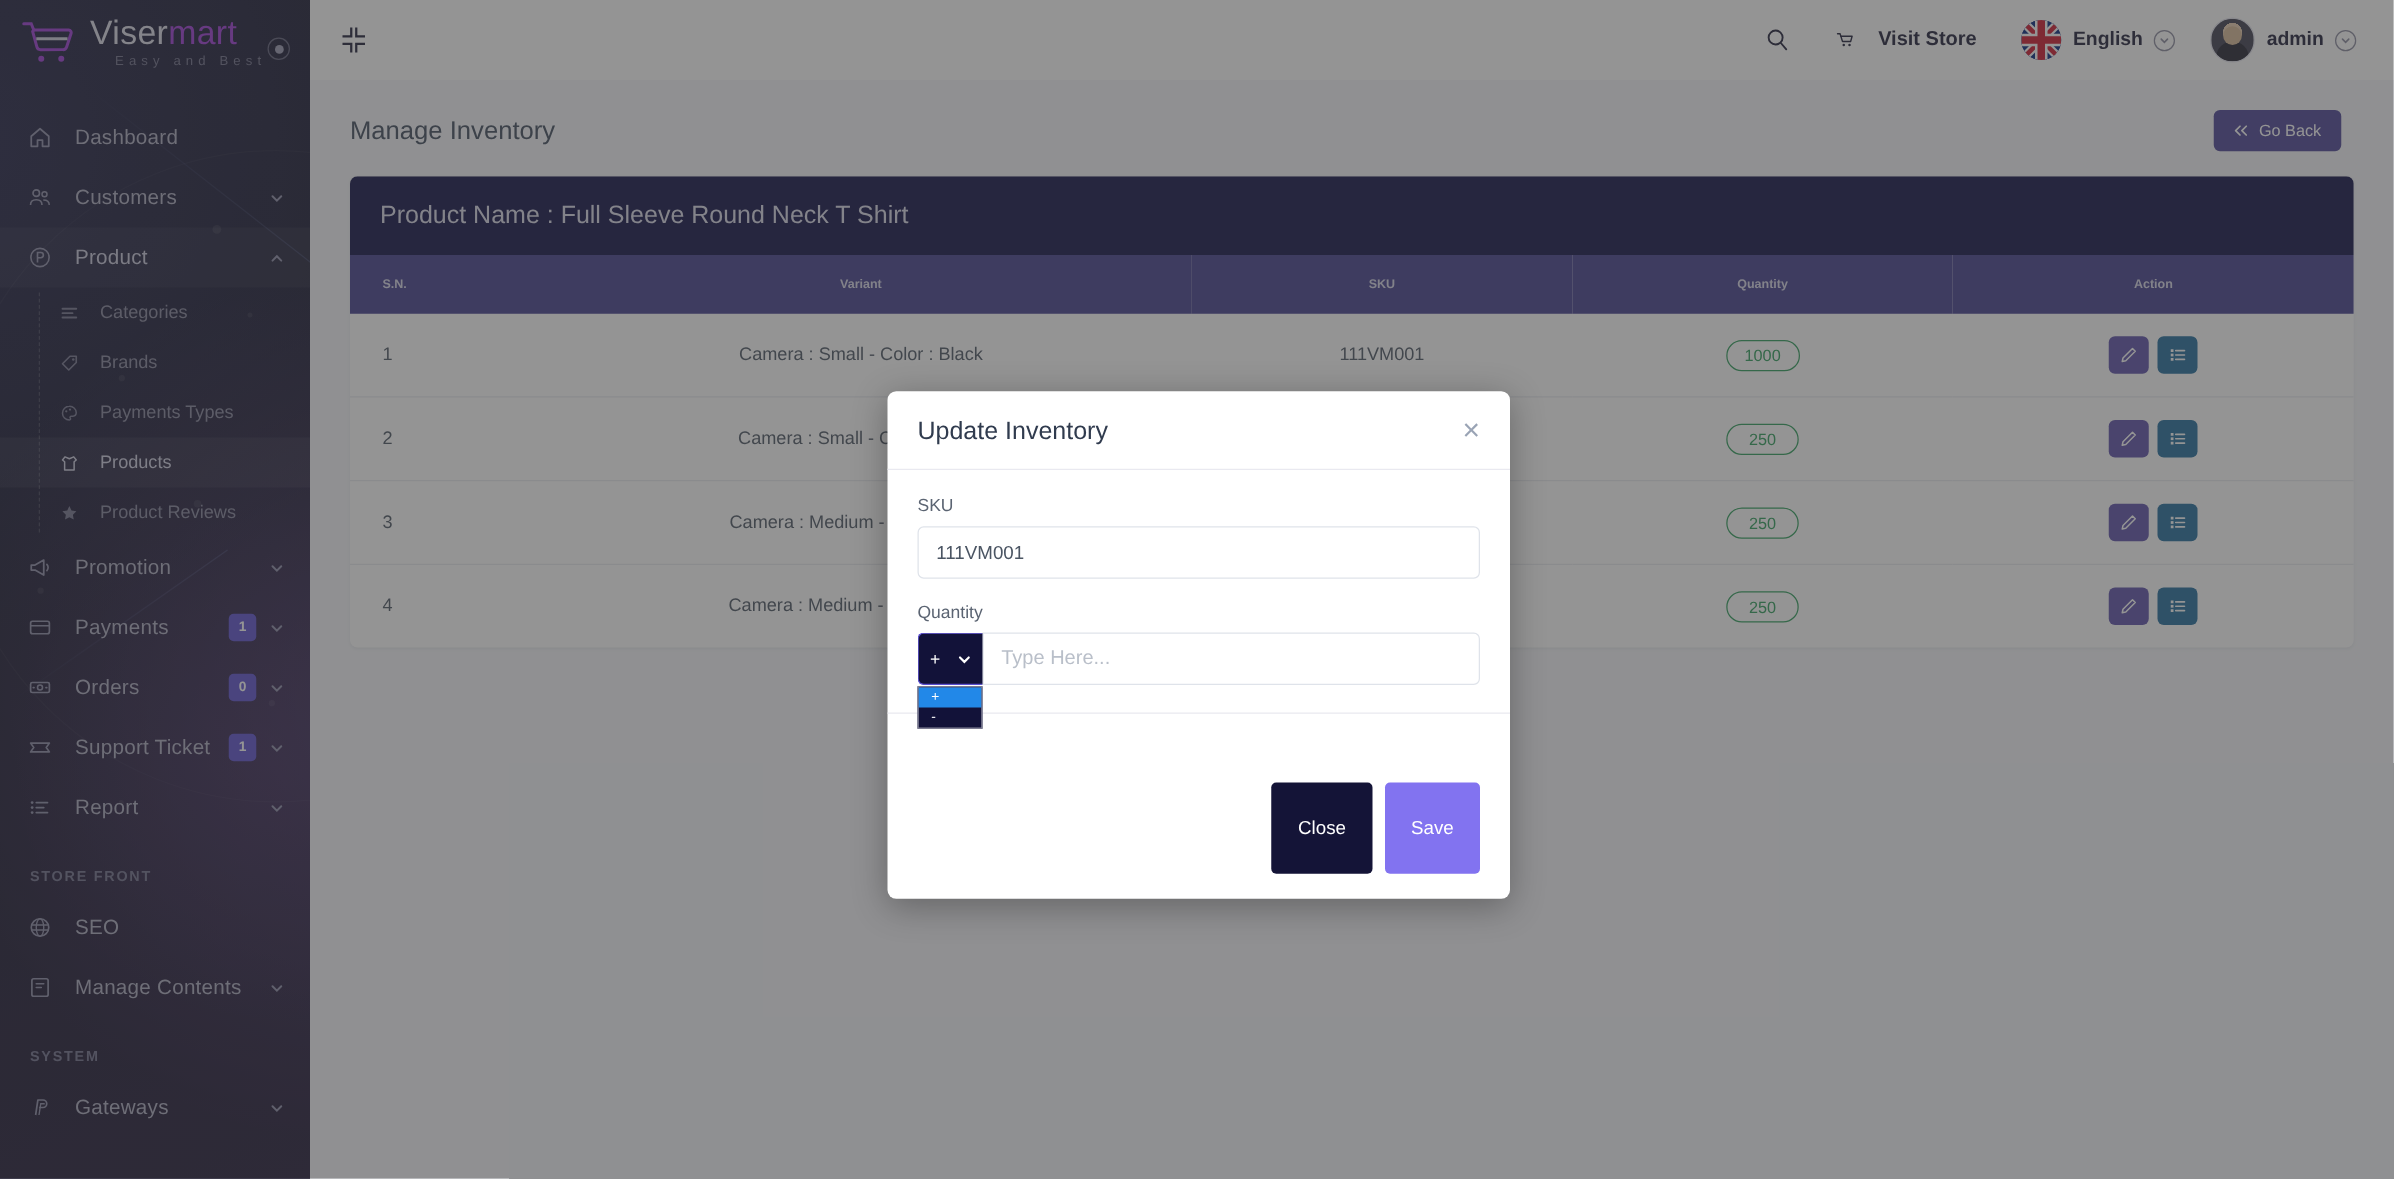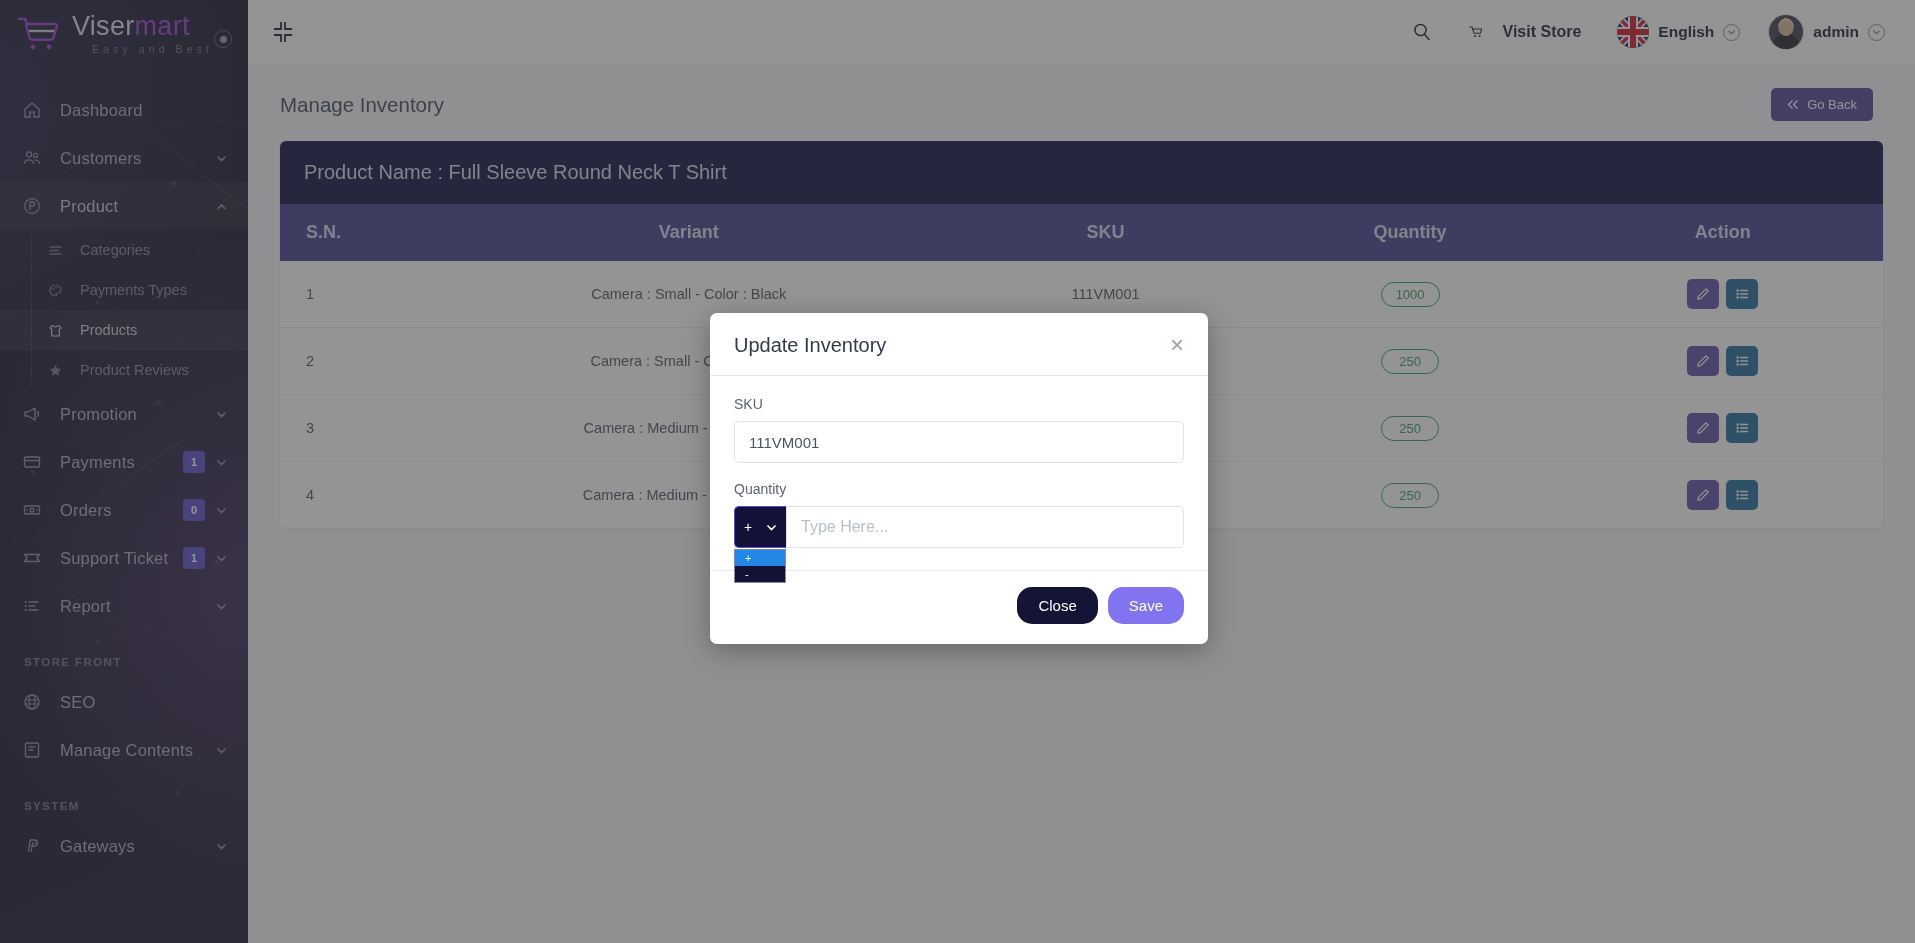--- a/index.html
+++ b/index.html
@@ -163,21 +163,21 @@
   .card {
     margin: 0 32px; background: #fff; border-radius: 6px; overflow: hidden;
     box-shadow: 0 1px 3px rgba(0,0,0,.06);
   }
   .card-head {
     background: #0c0c44; color: #d9d9e8; font-size: 20px;
     padding: 20px 24px; font-weight: 400;
   }
   table { width: 100%; border-collapse: collapse; }
   thead th {
-    background: #413c8c; color: #d7d7e8; font-size: 18px; font-weight: 700;
+    background: #413c8c; color: #d7d7e8; font-size: 10px; font-weight: 700;
     padding: 18px 10px; text-align: center;
   }
   thead th:first-child { text-align: left; padding-left: 26px; }
   tbody td {
     padding: 18px 10px; text-align: center; font-size: 14.5px; color: #4b5563;
     border-bottom: 1px solid #e9eaf0;
   }
   tbody td:first-child { text-align: left; padding-left: 26px; }
   tbody tr:last-child td { border-bottom: none; }
   .qty-pill {
@@ -240,22 +240,22 @@
   .sel-opt {
     height: 16px; display: flex; align-items: center; padding-left: 10px;
     color: #fff; font-size: 11px; cursor: pointer;
   }
   .sel-opt.sel { background: #2288e8; }
   .modal-foot {
     display: flex; justify-content: flex-end; gap: 10px;
     padding: 16px 24px 20px 24px; border-top: 1px solid #e9e9f0;
   }
   .btn {
-    border: none; border-radius: 15px; padding: 10px 21px; font-size: 15px;
-    cursor: pointer; color: #fff; font-family: "Liberation Sans", sans-serif;
+    border: none; border-radius: 4px; padding: 28px 21px; font-size: 15px;
+    cursor: pointer; color: #fff; font-family: "Liberation Sans", sans-serif; margin-top: 39px;
   }
   .btn-close { background: #141437; }
   .btn-save { background: #8273f0; }
 
   svg { display: block; }
 </style>
 </head>
 <body>
 
 <div id="sidebar">
@@ -333,20 +333,29 @@
     </div>
 
     <div class="submenu">
       <div class="s-item">
         <span class="ic">
           <svg width="15" height="15" viewBox="0 0 15 15">
               <path d="M2 4h11M2 7.5h8M2 11h11" stroke="currentColor" stroke-width="1.5" stroke-linecap="round"></path>
             </svg>
         </span>
         <span class="lb">Categories</span>
+      </div>
+      <div class="s-item">
+        <span class="ic">
+          <svg width="15" height="15" viewBox="0 0 15 15">
+              <path d="M8 2 H13 V7 L7 13 L2 8 Z" fill="none" stroke="currentColor" stroke-width="1.3" stroke-linejoin="round"></path>
+              <circle cx="10.6" cy="4.5" r="1" fill="currentColor"></circle>
+            </svg>
+        </span>
+        <span class="lb">Brands</span>
       </div>
       <div class="s-item">
         <span class="ic">
           <svg width="15" height="15" viewBox="0 0 15 15">
               <path d="M7.5 2a5.5 5.5 0 1 0 0 11c1 0 1.2-.9.7-1.5-.5-.7 0-1.5.9-1.5h1.2A3 3 0 0 0 13 7 5.3 5.3 0 0 0 7.5 2z" fill="none" stroke="currentColor" stroke-width="1.2"></path>
               <circle cx="5" cy="6" r=".9" fill="currentColor"></circle>
               <circle cx="8" cy="4.6" r=".9" fill="currentColor"></circle>
             </svg>
         </span>
         <span class="lb">Payments Types</span>

